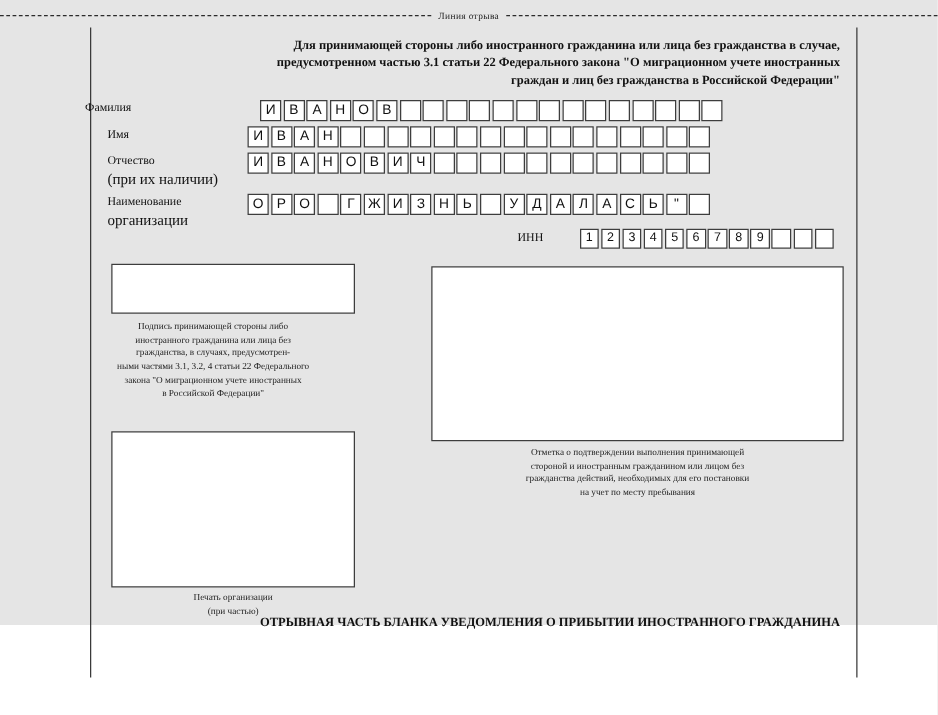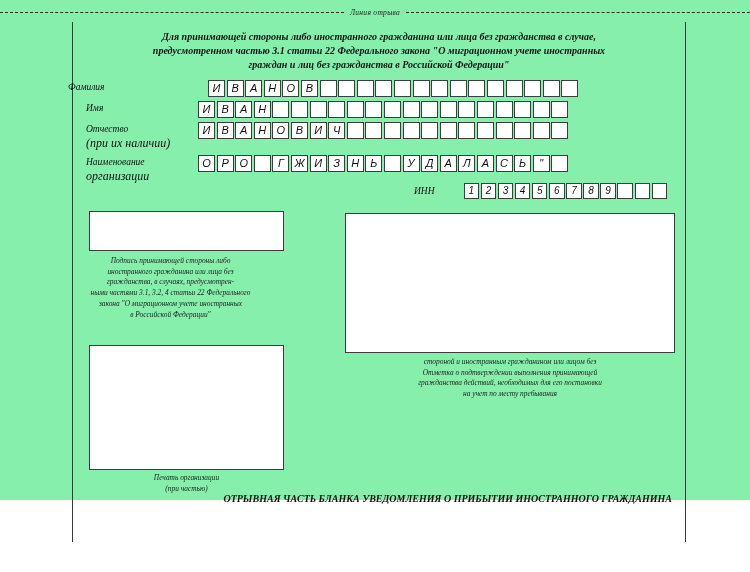--- a/index.html
+++ b/index.html
@@ -11,23 +11,22 @@
     height: 572px;
     background: #ffffff;
     font-family: "Liberation Serif", serif;
     color: #1a1a1a;
     overflow: hidden;
   }
   .page {
     position: relative;
     width: 750px;
     height: 500px;
-    background: #86efac;
+    background: #e5e5e5;
     box-sizing: border-box;
-    font-style: italic;
   }
   
   .tear-row {
     position: absolute;
     top: 6px;
     left: 0;
     width: 750px;
     height: 12px;
     display: flex;
     align-items: center;
@@ -55,21 +54,21 @@
     border-top: none;
     border-bottom: none;
     box-sizing: border-box;
   }
 
   .header-text {
     position: absolute;
     left: 86px;
     top: 30px;
     width: 586px;
-    text-align: center;
+    text-align: right;
     font-size: 10px;
     font-weight: bold;
     line-height: 1.38;
     color: #111;
   }
 
   
   .field-row {
     position: absolute;
     display: flex;
@@ -309,22 +308,22 @@
   </div>
 
   <div class="sig-box" style="left:89px; top:345px; width:195px; height:125px;"></div>
   <div class="caption" style="left:89px; top:473px; width:195px;">
     <div>Печать организации</div>
     <div>(при частью)</div>
   </div>
 
   <div class="sig-box" style="left:345px; top:213px; width:330px; height:140px;"></div>
   <div class="caption" style="left:345px; top:357px; width:330px;">
+    <div>Отметка о подтверждении выполнения принимающей</div>
     <div>стороной и иностранным гражданином или лицом без</div>
-    <div>Отметка о подтверждении выполнения принимающей</div>
     <div>гражданства действий, необходимых для его постановки</div>
     <div>на учет по месту пребывания</div>
   </div>
 
   <div class="footer-text">
     <div>ОТРЫВНАЯ ЧАСТЬ БЛАНКА УВЕДОМЛЕНИЯ О ПРИБЫТИИ ИНОСТРАННОГО ГРАЖДАНИНА</div>
   </div>
 
 </div>
 

